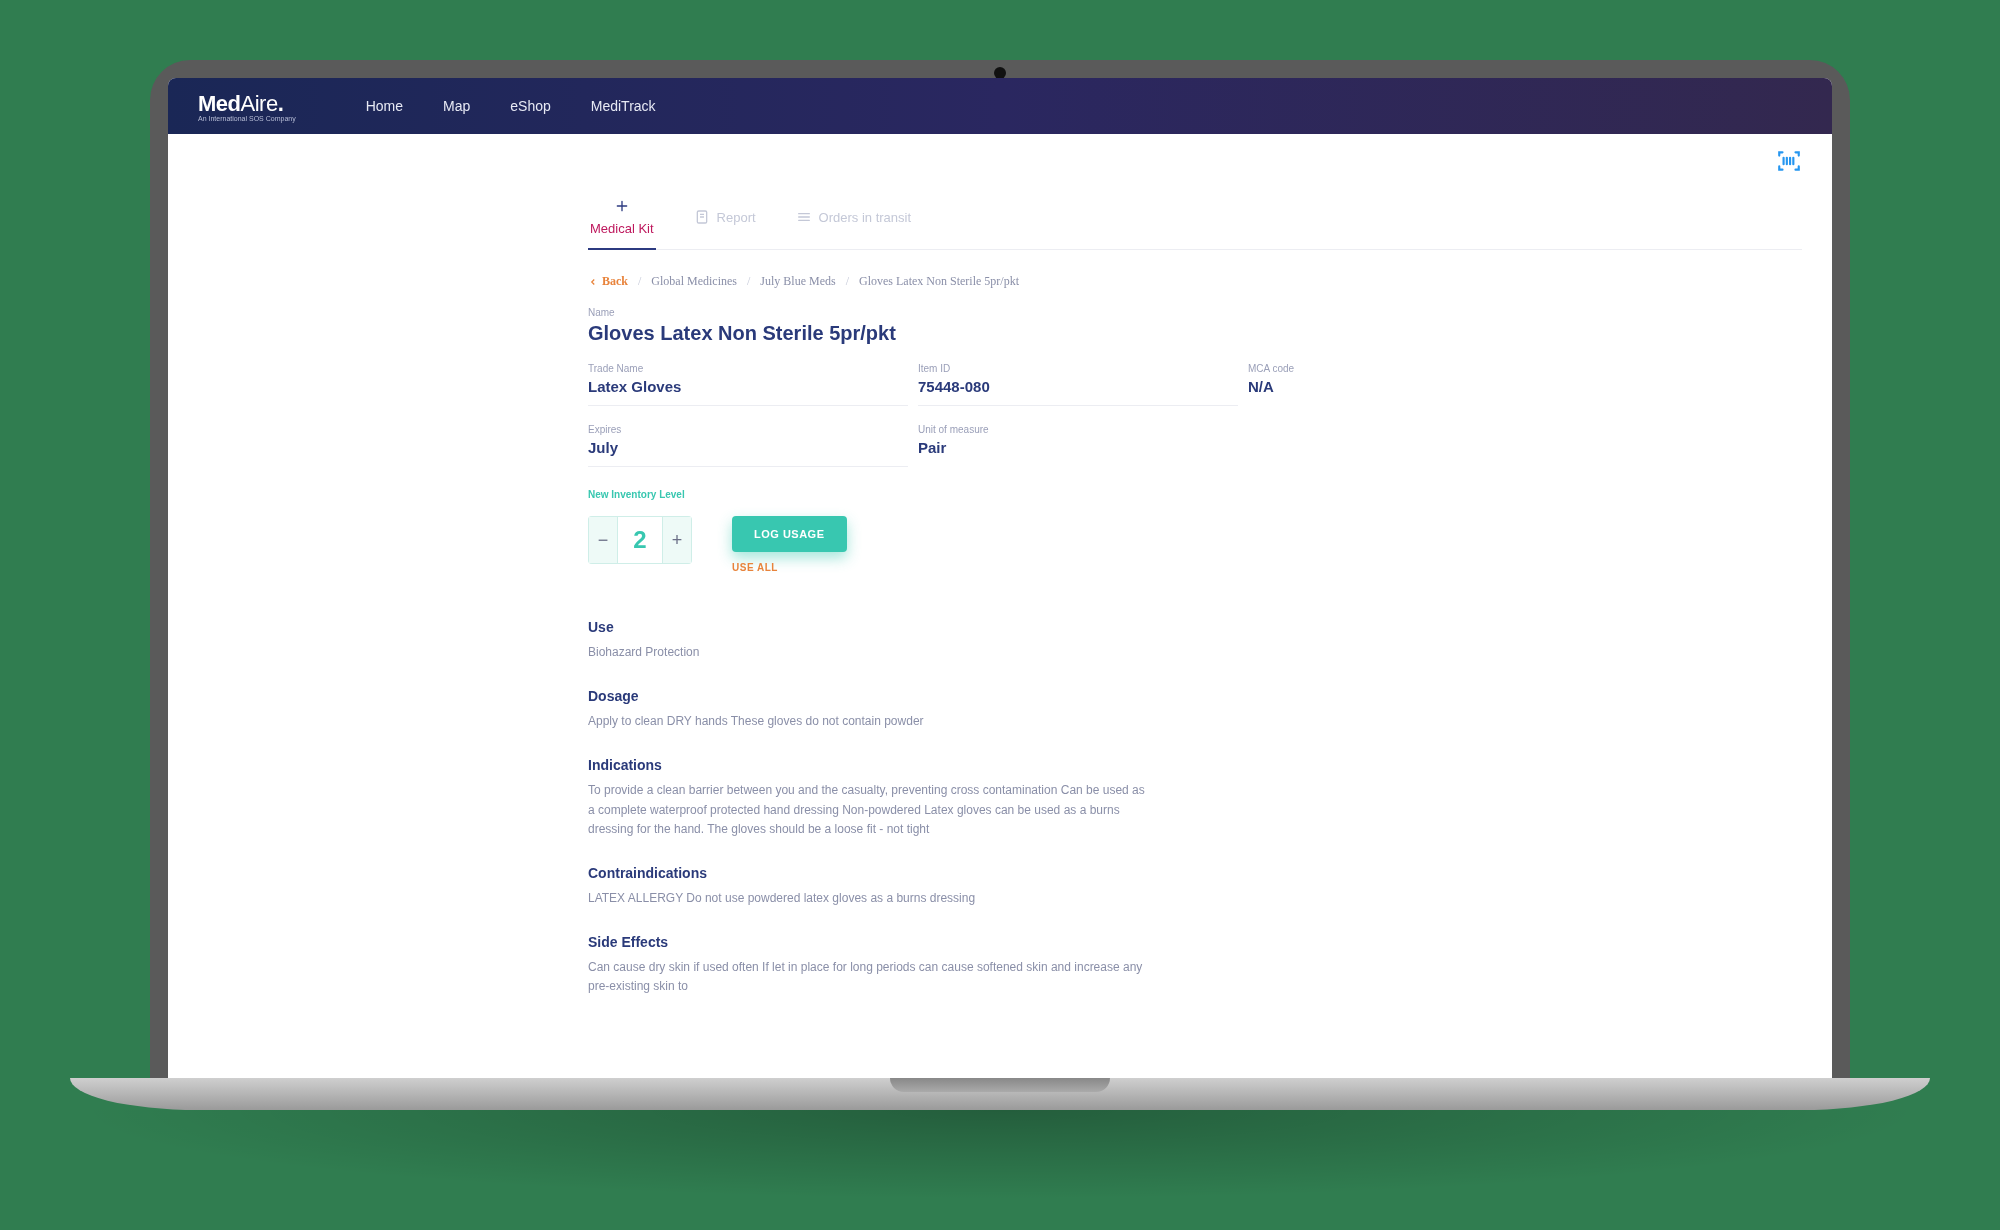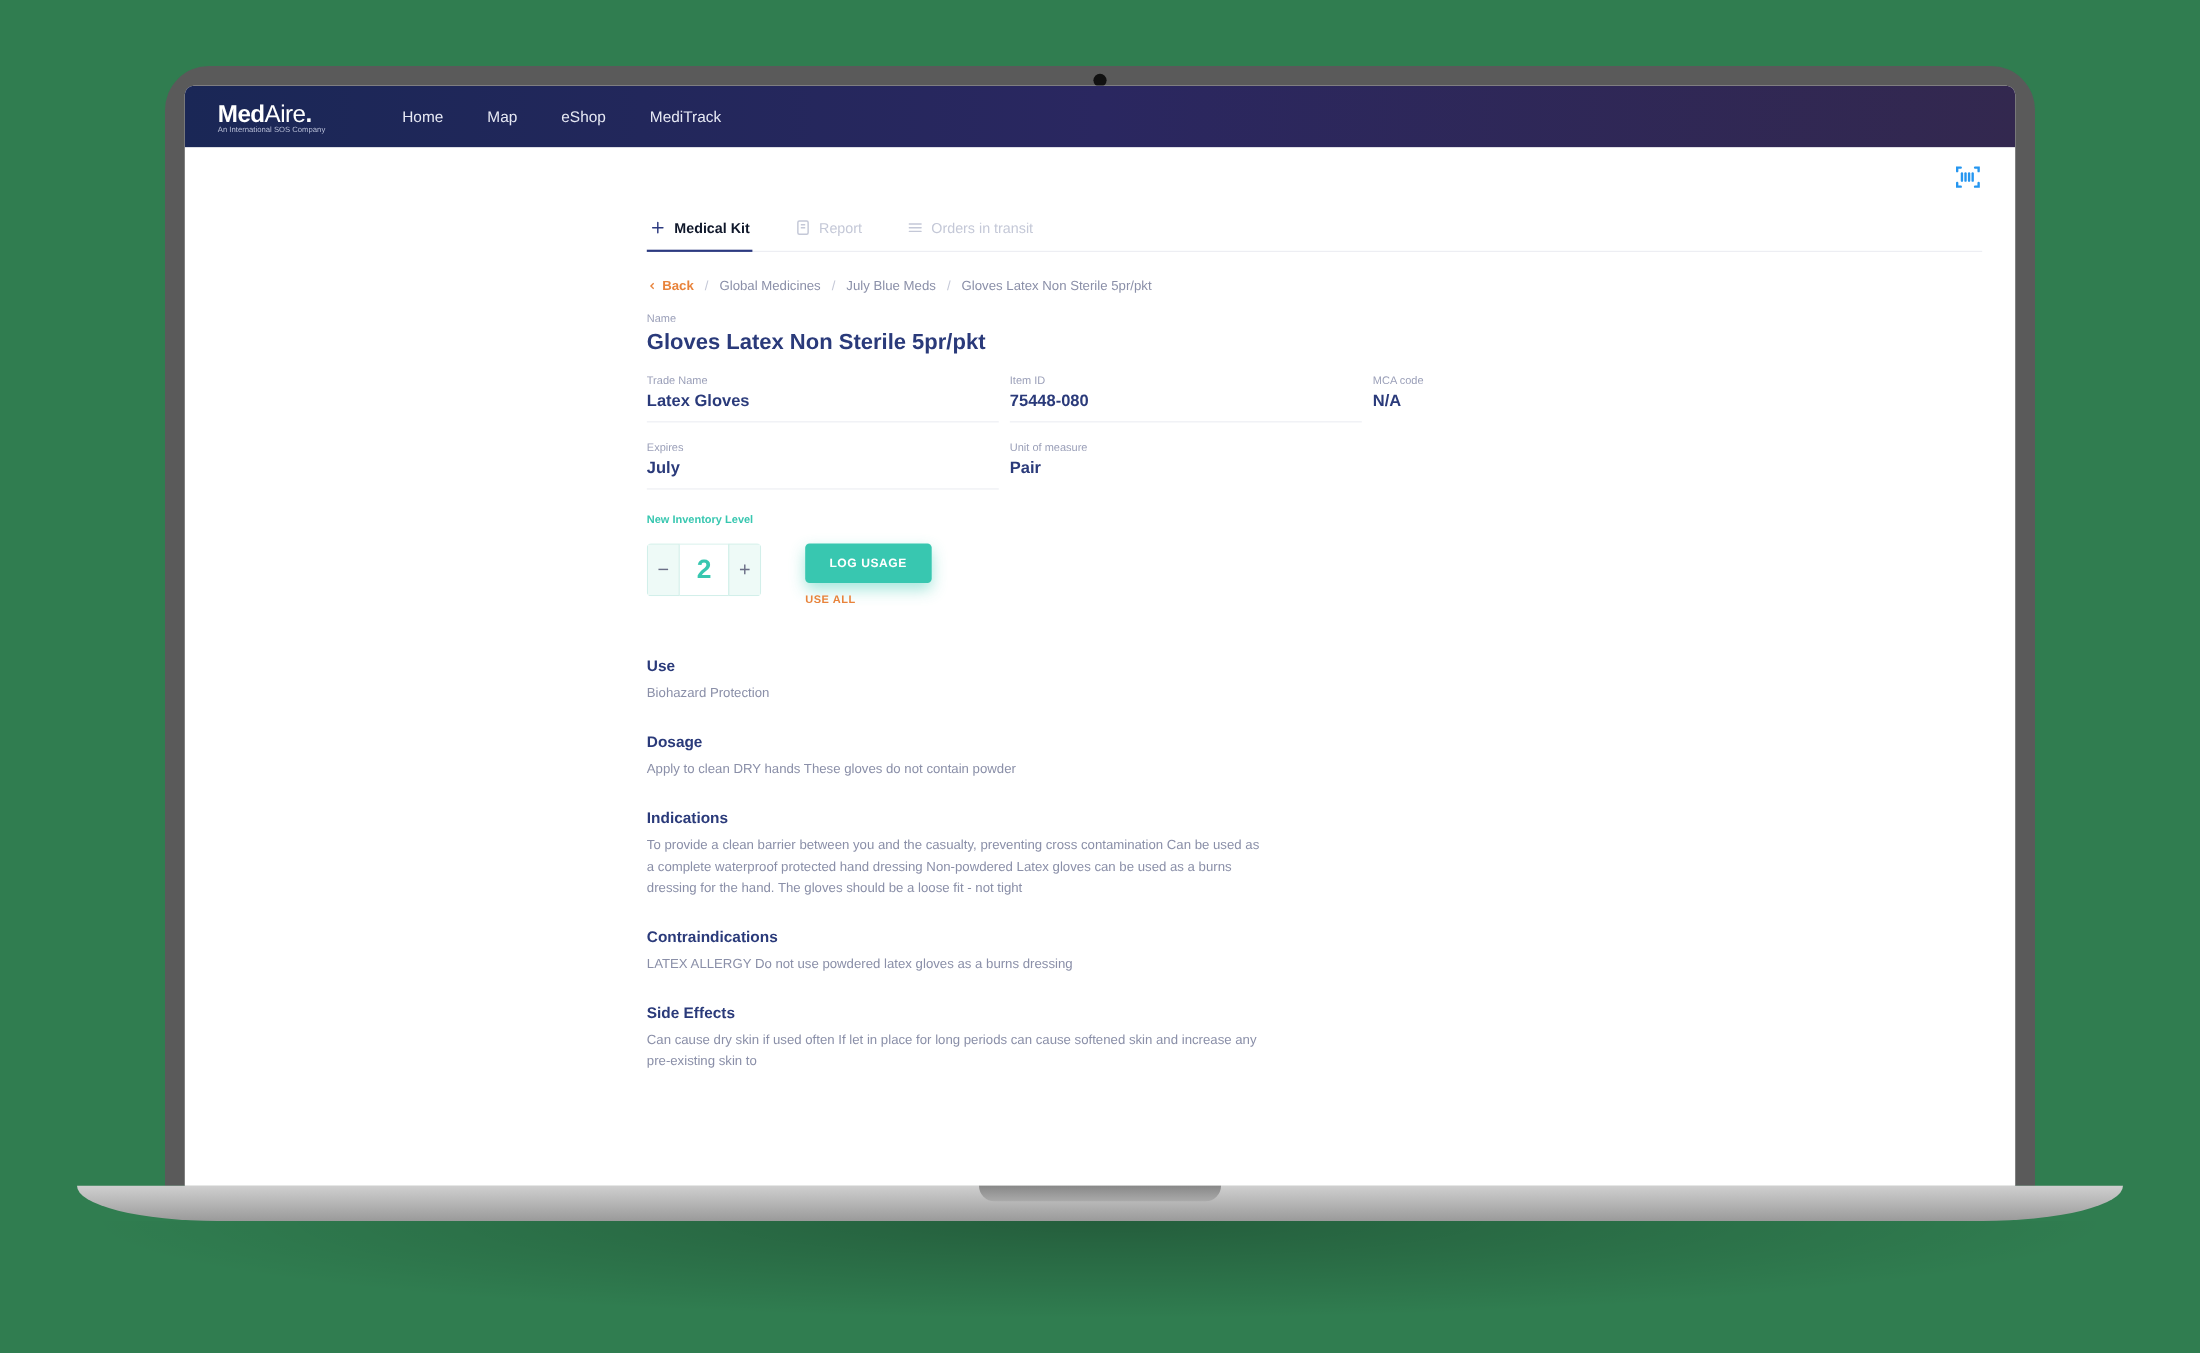--- a/index.html
+++ b/index.html
@@ -134,34 +134,36 @@
   align-items: center;
   gap: 7px;
   font-size: 13px;
   color: #c4c8d7;
   padding: 10px 2px 12px;
   cursor: pointer;
   border-bottom: 2px solid transparent;
   margin-bottom: -1px;
 }
 .tab.active {
-  color: #0f172a;
-  font-weight: 700;
+  color: #be185d;
+  font-weight: 400;
   border-bottom-color: #2c3a80;
+  flex-direction: column;
 }
 .tab svg { width: 16px; height: 16px; }
 .tab.active svg { stroke: #2c3a80; }
 
 .breadcrumb {
   display: flex;
   align-items: center;
   gap: 10px;
   font-size: 12px;
   color: #8a8fa8;
   margin: 24px 0 18px;
+  font-family: Liberation Serif, serif;
 }
 .back-link { color: #e8833b; font-weight: 600; display: flex; align-items: center; gap: 4px; cursor: pointer; }
 .crumb-sep { color: #c4c8d7; }
 .crumb-item { color: #8a8fa8; }
 
 .field-label { font-size: 10px; color: #9a9fb8; margin-bottom: 4px; }
 .page-title { font-size: 20px; font-weight: 700; color: #2a3a7a; margin-bottom: 18px; }
 
 .grid {
   display: grid;

